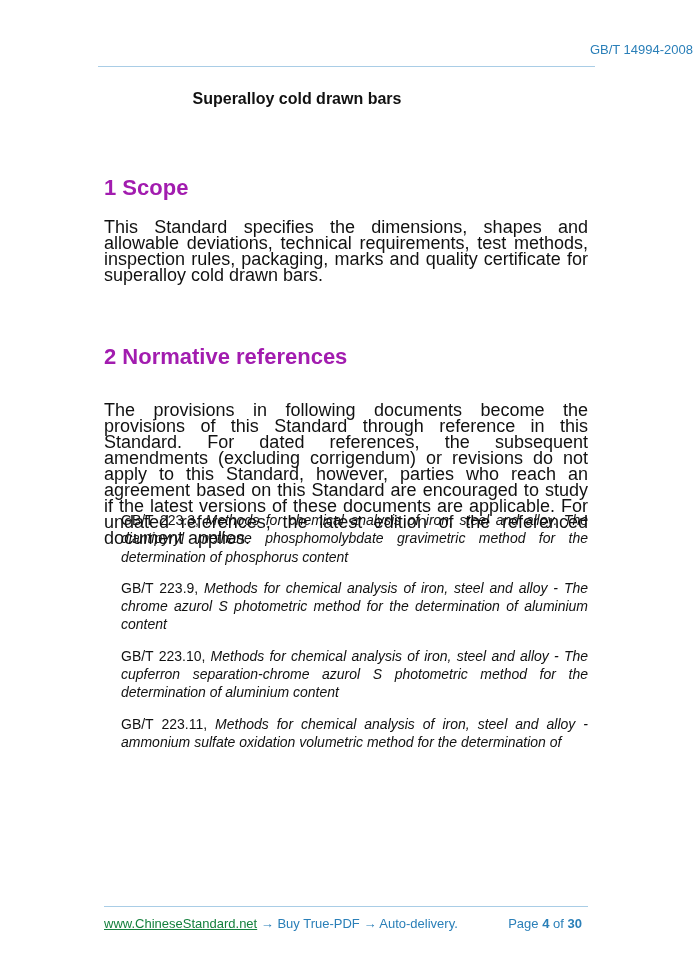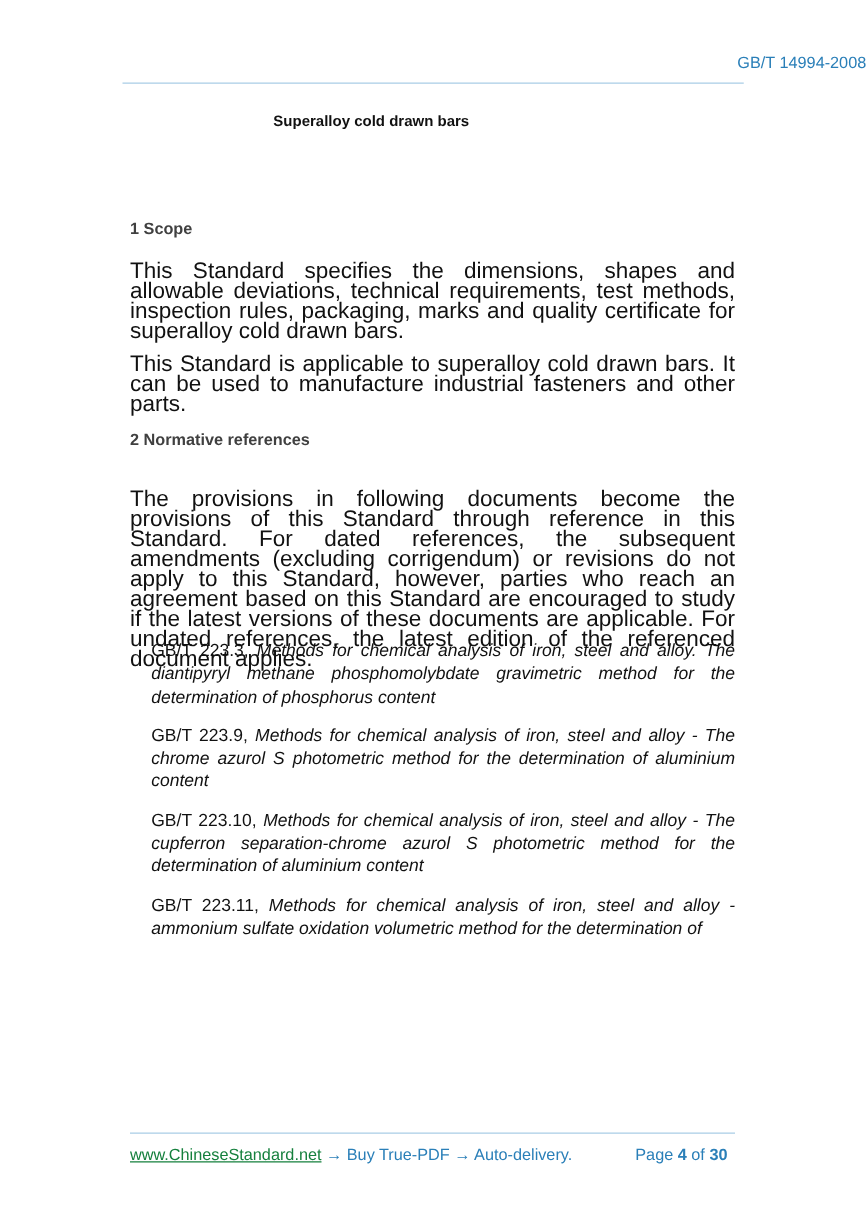--- a/index.html
+++ b/index.html
@@ -2,23 +2,23 @@
 <html><head>
 <meta charset="utf-8">
 <style>
   html, body { margin: 0; padding: 0; background: #ffffff; }
   body { width: 693px; height: 980px; position: relative; overflow: hidden;
          font-family: "Liberation Sans", sans-serif; color: #111111; }
   .header-title { position: absolute; top: 42px; left: 0; width: 693px; text-align: right;
                   font-size: 13px; color: #2a7fb8; }
   .header-rule { position: absolute; top: 66px; left: 98px; width: 497px; height: 1px; background: #a9cde6; }
   .doc-title { position: absolute; top: 90px; left: 0; width: 594px; text-align: center;
-               font-size: 12px; font-weight: bold; color: #111; }
+               font-size: 16px; font-weight: bold; color: #111; }
   .content { position: absolute; left: 104px; width: 484px; }
-  h2 { font-size: 13px; font-weight: bold; margin: 0; color: #404040; }
+  h2 { font-size: 22px; font-weight: bold; margin: 0; color: #a21caf; }
   p { margin: 0; font-size: 18px; line-height: 16px; text-align: justify; text-align-last: left; }
   .sec1 { top: 175px; }
   .sec1 h2 { margin-bottom: 18px; }
   .sec1 p + p { margin-top: 11px; }
   .sec2 { top: 344px; }
   .sec2 h2 { margin-bottom: 32px; }
   .refs { position: absolute; left: 121px; width: 467px; top: 511px; }
   .ref { font-size: 14px; line-height: 18.3px; text-align: justify; margin-bottom: 13px; }
   .ref .title { font-style: italic; }
   .footer-rule { position: absolute; top: 906px; left: 104px; width: 484px; height: 1px; background: #a9cde6; }
@@ -31,21 +31,20 @@
 <body>
 
 <div class="header-title">GB/T 14994-2008</div>
 <div class="header-rule"></div>
 
 <div class="doc-title">Superalloy cold drawn bars</div>
 
 <div class="content sec1">
   <h2>1 Scope</h2>
   <p>This Standard specifies the dimensions, shapes and allowable deviations, technical requirements, test methods, inspection rules, packaging, marks and quality certificate for superalloy cold drawn bars.</p>
-  <p>This Standard is applicable to superalloy cold drawn bars. It can be used to manufacture industrial fasteners and other parts.</p>
 </div>
 
 <div class="content sec2">
   <h2>2 Normative references</h2>
   <p>The provisions in following documents become the provisions of this Standard through reference in this Standard. For dated references, the subsequent amendments (excluding corrigendum) or revisions do not apply to this Standard, however, parties who reach an agreement based on this Standard are encouraged to study if the latest versions of these documents are applicable. For undated references, the latest edition of the referenced document applies.</p>
 </div>
 
 <div class="refs">
   <div class="ref">
     <span>GB/T 223.3,</span>

